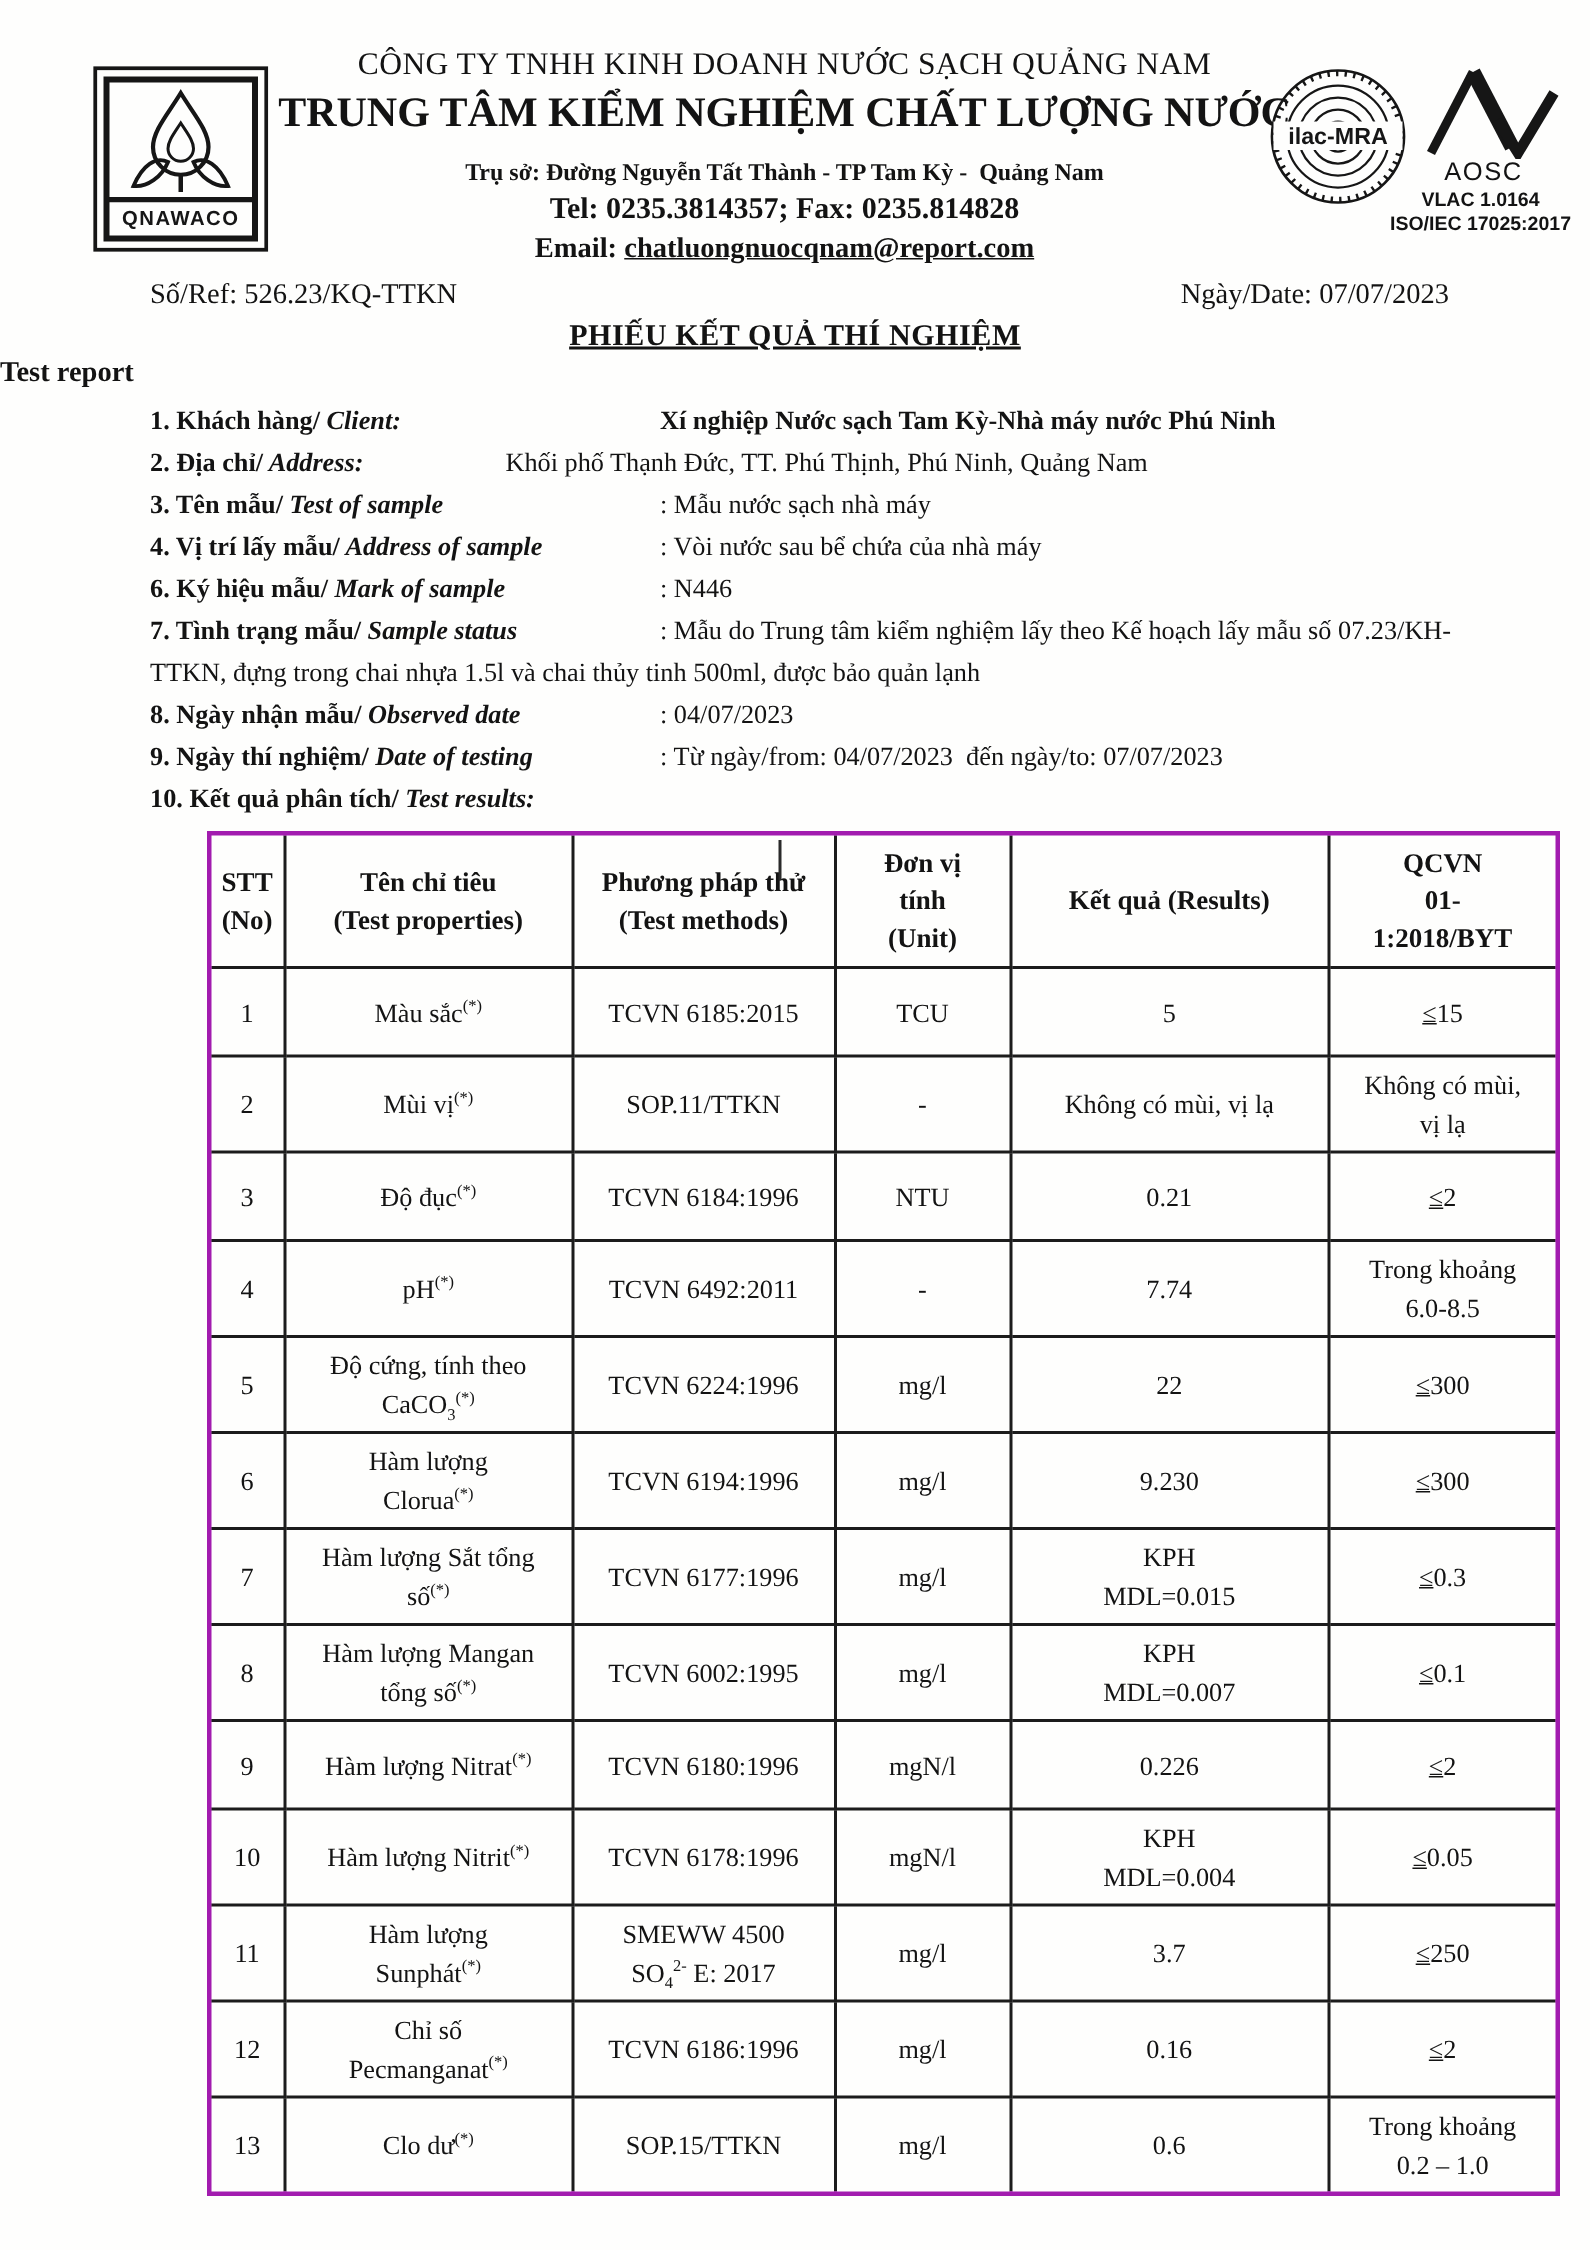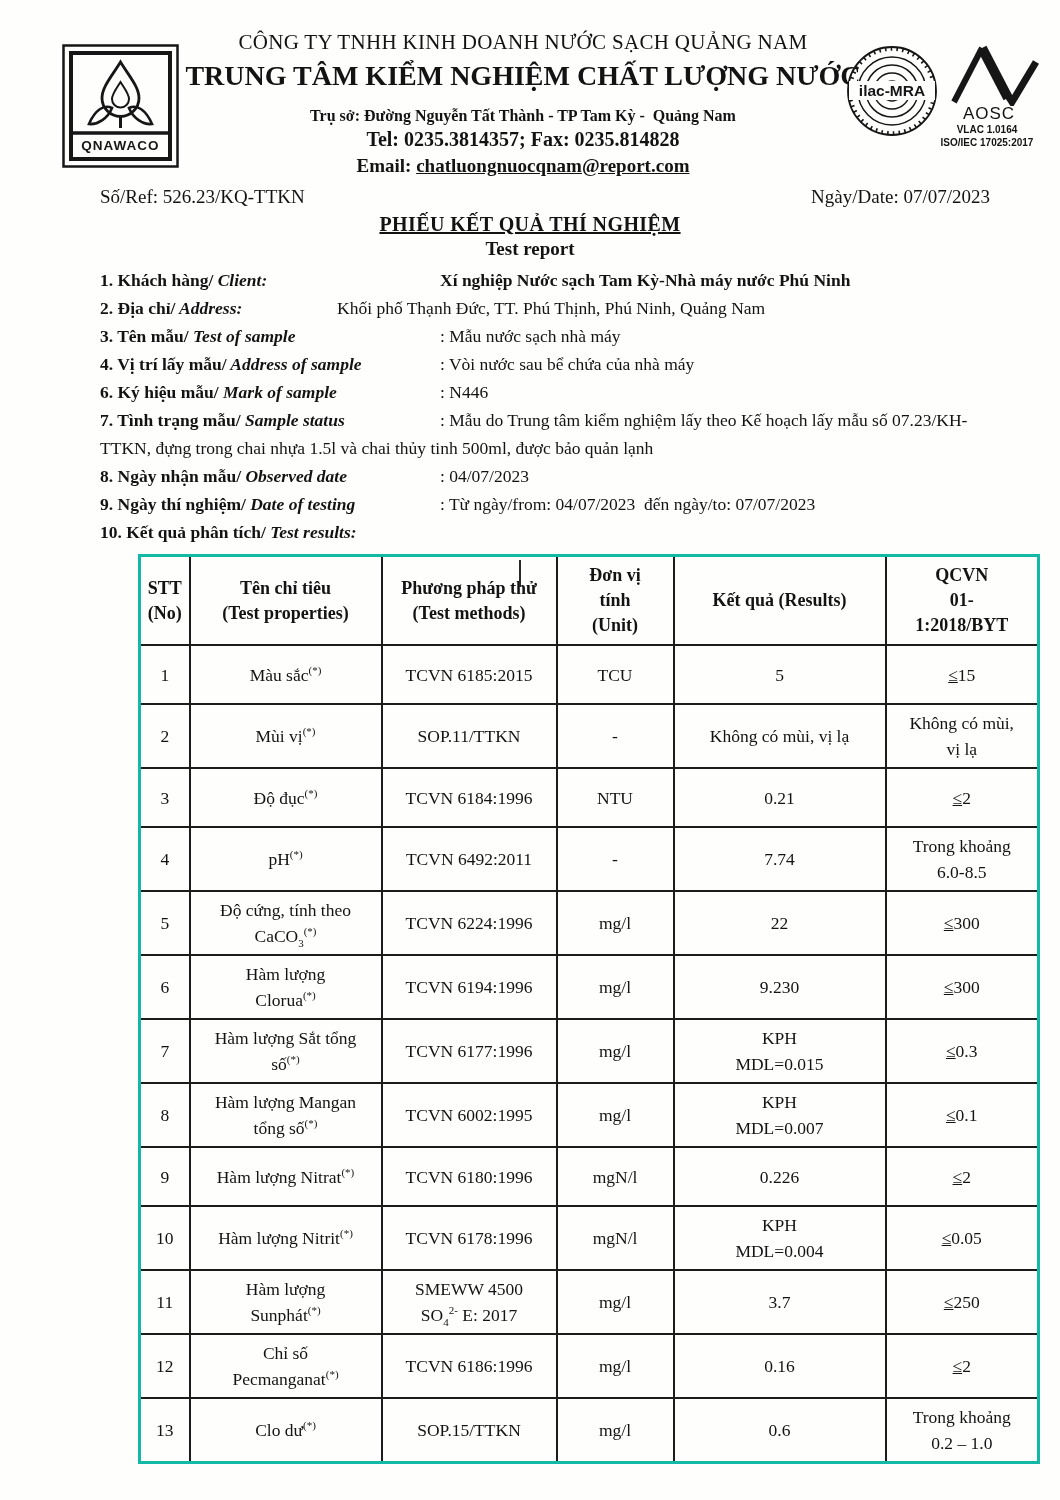--- a/index.html
+++ b/index.html
@@ -17,46 +17,46 @@
   .header-center{position:absolute;left:182px;top:30px;width:682px;text-align:center;line-height:1.22;}
   .h-company{font-size:21px;letter-spacing:.3px;white-space:nowrap;}
   .h-center-name{font-size:28px;font-weight:bold;margin-top:3px;white-space:nowrap;}
   .h-address{font-size:16px;font-weight:bold;margin-top:13px;white-space:pre-wrap;}
   .h-tel{font-size:20px;font-weight:bold;margin-top:2px;}
   .h-email{font-size:19px;font-weight:bold;margin-top:2px;}
   .h-email .email-addr{text-decoration:underline;}
   .logo-ilac{position:absolute;left:846px;top:42px;width:92px;height:98px;}
   .logo-aosc{position:absolute;left:924px;top:40px;width:126px;height:100px;text-align:center;}
   .aosc-word{font-size:17px;letter-spacing:1px;margin-top:-6px;text-align:center;padding-left:4px;font-family:"Liberation Sans","DejaVu Sans",sans-serif;}
-  .aosc-sub{font-size:10px;font-weight:bold;line-height:1.25;font-family:"Liberation Sans","DejaVu Sans",sans-serif;}
-  
-  .ref-row{display:flex;justify-content:space-between;padding:14px 70px 0 100px;font-size:19px;}
+  .aosc-sub{font-size:13px;font-weight:bold;line-height:1.25;font-family:"Liberation Sans","DejaVu Sans",sans-serif;}
+  
+  .ref-row{display:flex;justify-content:space-between;padding:14px 94px 0 100px;font-size:19px;}
   .doc-title{text-align:center;font-size:20px;font-weight:bold;margin-top:5px;letter-spacing:.4px;text-decoration:underline;}
-  .doc-subtitle{text-align:center;font-size:19px;font-weight:bold;margin-top:2px;}
+  .doc-subtitle{font-size:19px;font-weight:bold;margin-top:2px;}
   
   .info{padding:6px 60px 0 100px;font-size:17.5px;}
   .info-row{margin:0;line-height:28px;}
   .info-label{display:inline-block;width:340px;white-space:nowrap;vertical-align:top;}
   .info-label.w-short{width:237px;}
   .lbl-vi{font-weight:bold;}
   .lbl-en{font-weight:bold;font-style:italic;}
   .info-value{white-space:pre-wrap;}
   .val-bold{font-weight:bold;}
   .artifact{position:absolute;left:519px;top:560px;width:2px;height:27px;background:#2a2a2a;}
   
   .tbl{border-collapse:collapse;margin:8px 0 0 138px;width:899px;table-layout:fixed;}
   .tbl th,.tbl td{
     border:2px solid #1c1c1c;
     text-align:center;vertical-align:middle;
     padding:5px 5px;line-height:26px;
     font-size:17.5px;height:47px;
     overflow:hidden;
   }
   .tbl th{font-weight:bold;font-size:18px;line-height:25px;height:auto;padding:6px 3px;}
-  .tbl{border:3px solid #14b8a6;font-family:Liberation Serif, serif;}
+  .tbl{border:3px solid #a21caf;font-family:Liberation Serif, serif;}
   .tbl sup{font-size:11px;line-height:0;}
   .tbl sub{font-size:11px;line-height:0;}
   .tbl u{text-decoration:underline;}
   svg .ink{stroke:#161616;fill:none;}
 </style>
 </head>
 <body>
 
 <div class="page">
 

